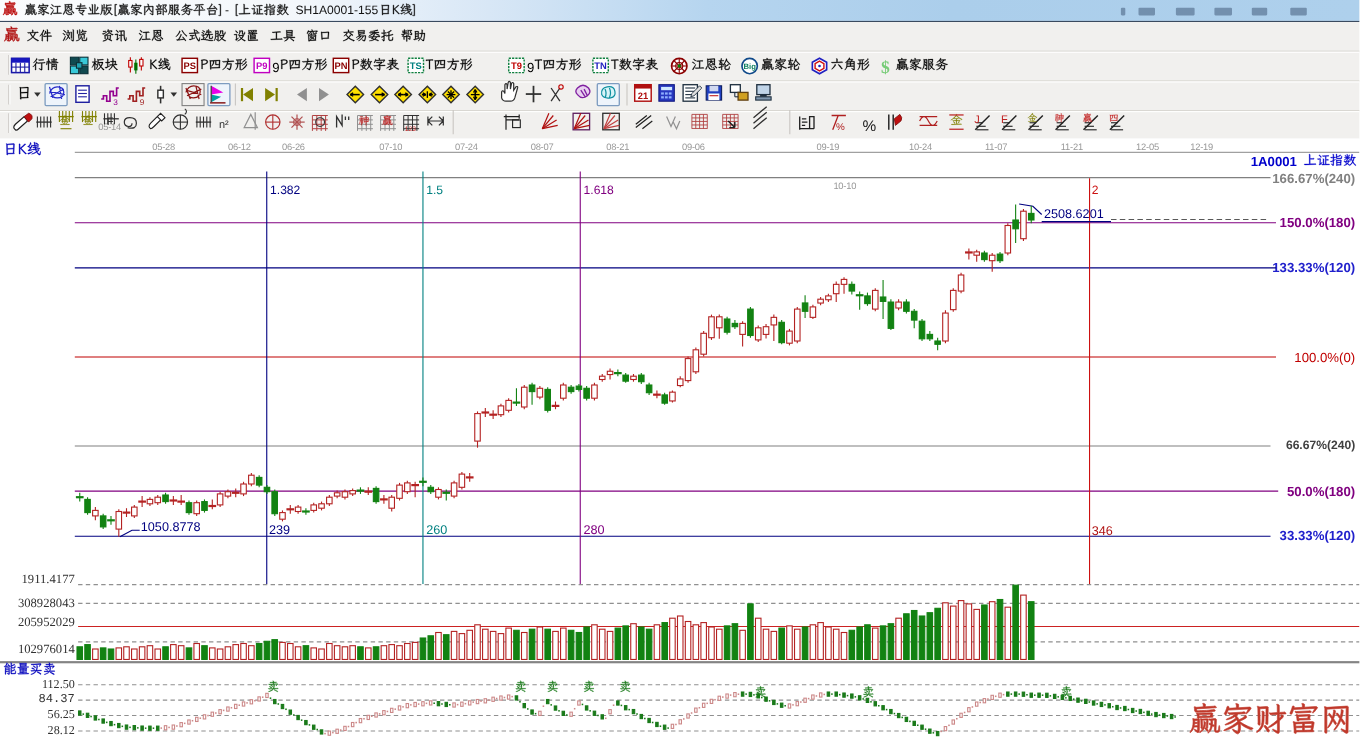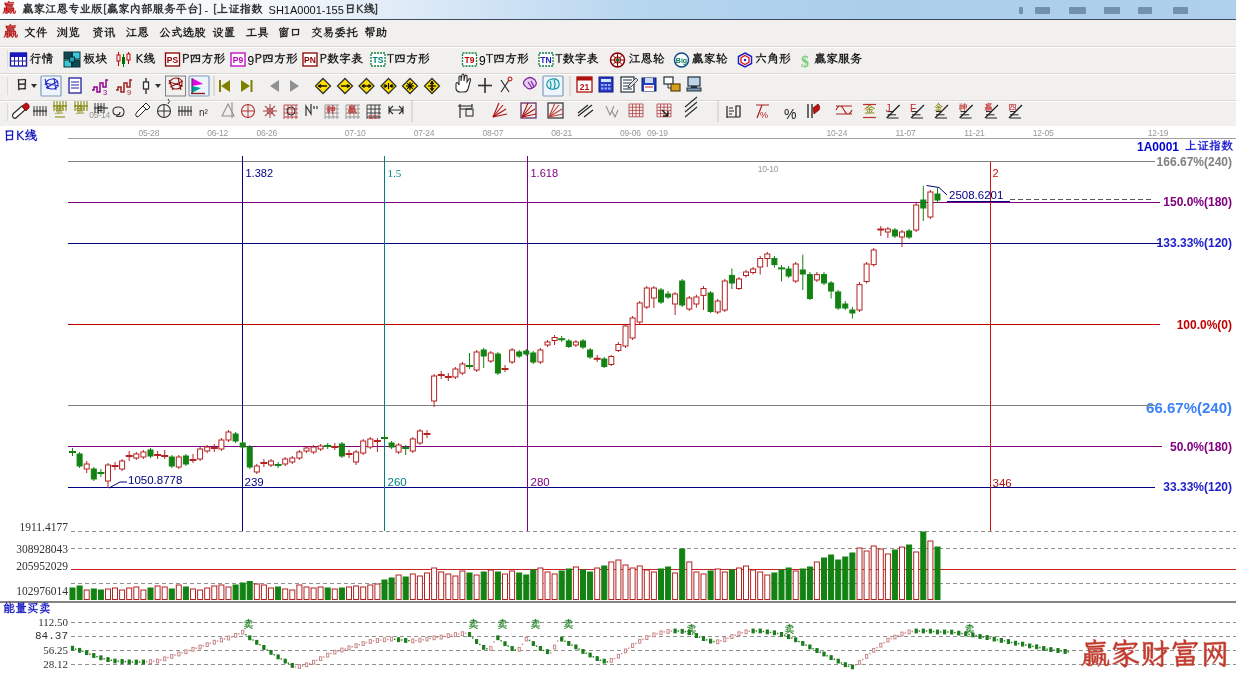--- a/index.html
+++ b/index.html
@@ -28,36 +28,36 @@
 <div style="position:absolute;left:479px;top:55px;font-size:12px;color:#000;font-weight:normal;line-height:1;white-space:pre;">9</div>
 <div style="position:absolute;left:50px;top:111px;width:60px;text-align:right;font-size:8.5px;color:#989898;line-height:1;letter-spacing:-0.2px;">05-14</div>
 <div style="position:absolute;left:118.8px;top:129px;width:60px;text-align:center;font-size:8.5px;color:#989898;line-height:1;letter-spacing:-0.2px;">05-28</div>
 <div style="position:absolute;left:187.6px;top:129px;width:60px;text-align:center;font-size:8.5px;color:#989898;line-height:1;letter-spacing:-0.2px;">06-12</div>
 <div style="position:absolute;left:256.4px;top:129px;width:60px;text-align:left;font-size:8.5px;color:#989898;line-height:1;letter-spacing:-0.2px;">06-26</div>
 <div style="position:absolute;left:325.2px;top:129px;width:60px;text-align:center;font-size:8.5px;color:#989898;line-height:1;letter-spacing:-0.2px;">07-10</div>
 <div style="position:absolute;left:394px;top:129px;width:60px;text-align:center;font-size:8.5px;color:#989898;line-height:1;letter-spacing:-0.2px;">07-24</div>
 <div style="position:absolute;left:462.8px;top:129px;width:60px;text-align:center;font-size:8.5px;color:#989898;line-height:1;letter-spacing:-0.2px;">08-07</div>
 <div style="position:absolute;left:531.6px;top:129px;width:60px;text-align:center;font-size:8.5px;color:#989898;line-height:1;letter-spacing:-0.2px;">08-21</div>
 <div style="position:absolute;left:600.4px;top:129px;width:60px;text-align:center;font-size:8.5px;color:#989898;line-height:1;letter-spacing:-0.2px;">09-06</div>
-<div style="position:absolute;left:647px;top:129px;width:60px;text-align:left;font-size:8.5px;color:#989898;line-height:1;letter-spacing:-0.2px;">09-19</div>
+<div style="position:absolute;left:703px;top:129px;width:60px;text-align:right;font-size:8.5px;color:#989898;line-height:1;letter-spacing:-0.2px;">09-19</div>
 <div style="position:absolute;left:738px;top:129px;width:60px;text-align:center;font-size:8.5px;color:#989898;line-height:1;letter-spacing:-0.2px;margin-top:36px;">10-10</div>
 <div style="position:absolute;left:806.8px;top:129px;width:60px;text-align:center;font-size:8.5px;color:#989898;line-height:1;letter-spacing:-0.2px;">10-24</div>
 <div style="position:absolute;left:875.6px;top:129px;width:60px;text-align:center;font-size:8.5px;color:#989898;line-height:1;letter-spacing:-0.2px;">11-07</div>
 <div style="position:absolute;left:944.4px;top:129px;width:60px;text-align:center;font-size:8.5px;color:#989898;line-height:1;letter-spacing:-0.2px;">11-21</div>
 <div style="position:absolute;left:1013.2px;top:129px;width:60px;text-align:center;font-size:8.5px;color:#989898;line-height:1;letter-spacing:-0.2px;">12-05</div>
-<div style="position:absolute;left:1128px;top:129px;width:60px;text-align:center;font-size:8.5px;color:#989898;line-height:1;letter-spacing:-0.2px;">12-19</div>
+<div style="position:absolute;left:1082px;top:129px;width:60px;text-align:left;font-size:8.5px;color:#989898;line-height:1;letter-spacing:-0.2px;">12-19</div>
 <div style="position:absolute;right:4px;top:155.5px;font-size:12px;color:#808080;font-weight:bold;line-height:1;white-space:pre;">166.67%(240)</div>
 <div style="position:absolute;right:4px;top:196.3px;font-size:12px;color:#800080;font-weight:bold;line-height:1;white-space:pre;">150.0%(180)</div>
 <div style="position:absolute;right:4px;top:237.3px;font-size:12px;color:#2020cc;font-weight:bold;line-height:1;white-space:pre;">133.33%(120)</div>
-<div style="position:absolute;right:4px;top:318.5px;font-size:12px;color:#c00000;font-weight:bold;line-height:1;white-space:pre;">100.0%(0)</div>
-<div style="position:absolute;right:4px;top:399.8px;font-size:15px;color:#3b82f6;font-weight:bold;line-height:1;white-space:pre;">66.67%(240)</div>
+<div style="position:absolute;right:4px;top:318.5px;font-size:12px;color:#c00000;font-weight:normal;line-height:1;white-space:pre;">100.0%(0)</div>
+<div style="position:absolute;right:4px;top:399.8px;font-size:11px;color:#404040;font-weight:bold;line-height:1;white-space:pre;">66.67%(240)</div>
 <div style="position:absolute;right:4px;top:440.5px;font-size:12px;color:#800080;font-weight:bold;line-height:1;white-space:pre;">50.0%(180)</div>
 <div style="position:absolute;right:4px;top:481.3px;font-size:12px;color:#2020cc;font-weight:bold;line-height:1;white-space:pre;">33.33%(120)</div>
 <div style="position:absolute;left:245.5px;top:167.5px;font-size:11px;color:#000080;font-weight:normal;line-height:1;white-space:pre;">1.382</div>
-<div style="position:absolute;left:387.5px;top:167.5px;font-size:11px;color:#008080;font-weight:normal;line-height:1;white-space:pre;font-family:Liberation Serif, serif;">1.5</div>
+<div style="position:absolute;left:387.5px;top:167.5px;font-size:11px;color:#008080;font-weight:normal;line-height:1;white-space:pre;">1.5</div>
 <div style="position:absolute;left:530.5px;top:167.5px;font-size:11px;color:#800080;font-weight:normal;line-height:1;white-space:pre;">1.618</div>
 <div style="position:absolute;left:992.5px;top:167.5px;font-size:11px;color:#cc1111;font-weight:normal;line-height:1;white-space:pre;">2</div>
 <div style="position:absolute;left:244.5px;top:476.5px;font-size:11.5px;color:#000080;font-weight:normal;line-height:1;white-space:pre;">239</div>
 <div style="position:absolute;left:387.5px;top:476.5px;font-size:11.5px;color:#008080;font-weight:normal;line-height:1;white-space:pre;">260</div>
 <div style="position:absolute;left:530.5px;top:476.5px;font-size:11.5px;color:#800080;font-weight:normal;line-height:1;white-space:pre;">280</div>
 <div style="position:absolute;left:992.5px;top:477.5px;font-size:11.5px;color:#b01010;font-weight:normal;line-height:1;white-space:pre;">346</div>
 <div style="position:absolute;left:1137px;top:141px;font-size:12px;color:#0000cc;line-height:1;font-weight:bold;">1A0001</div>
 <div style="position:absolute;left:128px;top:474.5px;font-size:11.5px;color:#000080;font-weight:normal;line-height:1;white-space:pre;">1050.8778</div>
 <div style="position:absolute;left:949px;top:189.5px;font-size:11.5px;color:#000080;font-weight:normal;line-height:1;white-space:pre;">2508.6201</div>
 <div style="position:absolute;right:1168px;top:521.5px;font-size:11.5px;color:#303030;line-height:1;font-family:'Liberation Serif',serif;">1911.4177</div>

